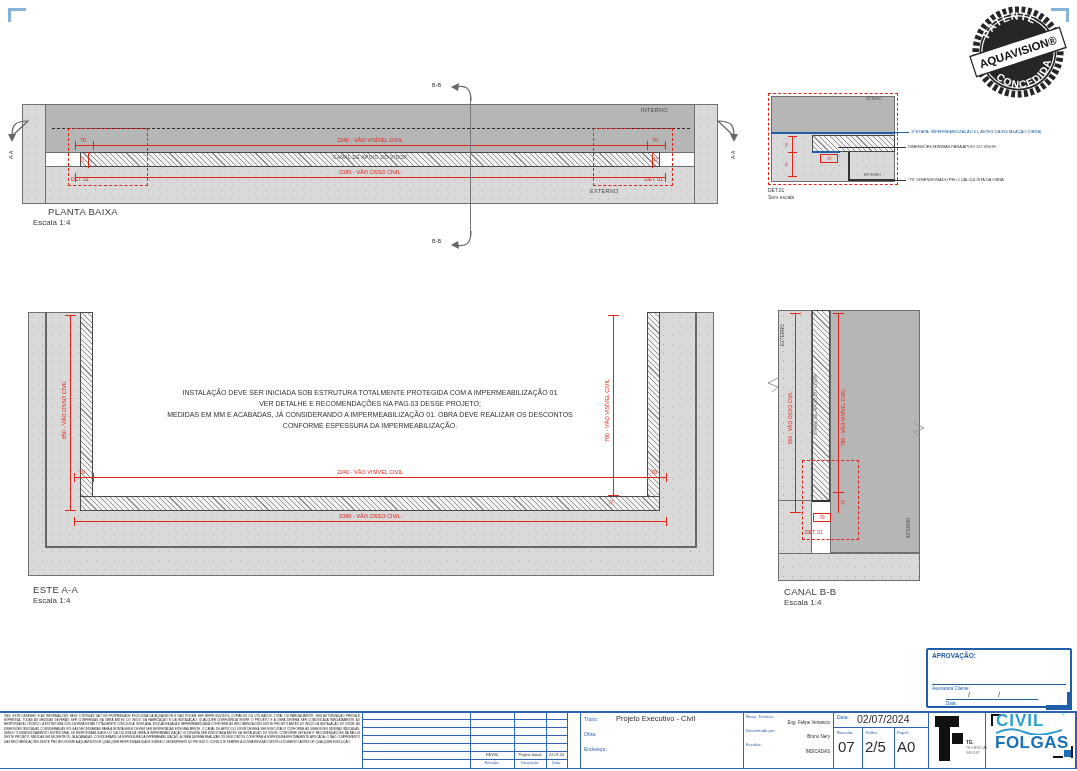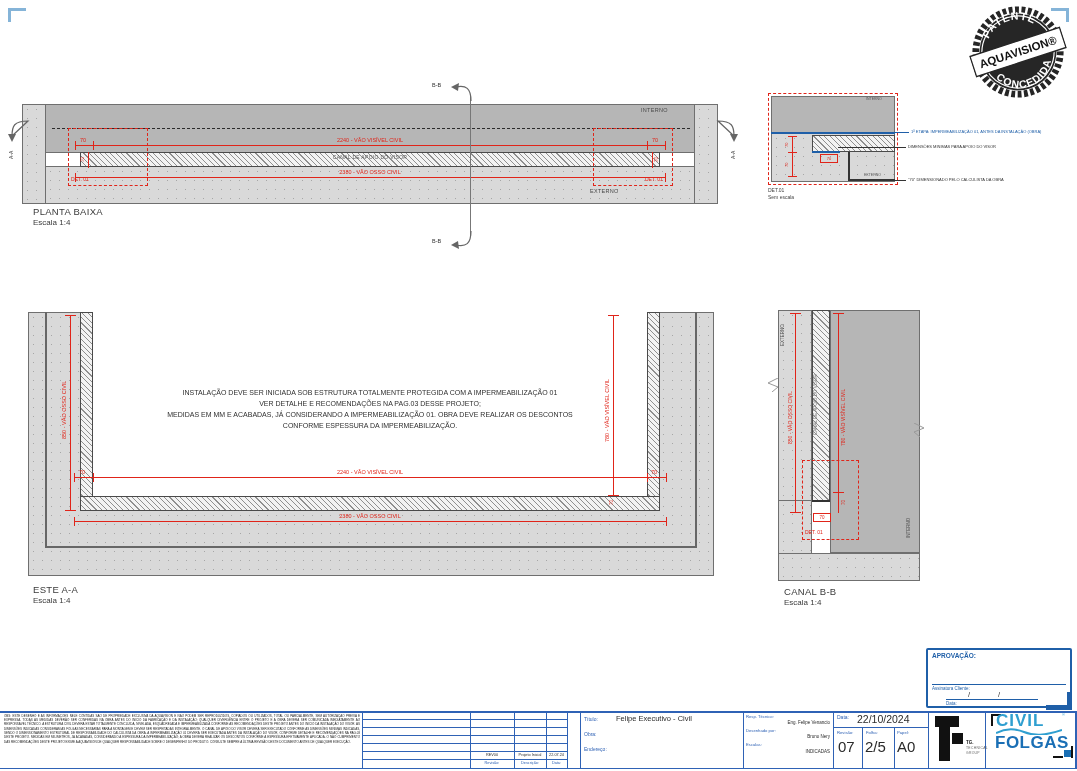--- a/index.html
+++ b/index.html
@@ -102,21 +102,21 @@
     <path d="M24,3 C10,3 8,8 8,18 Z" stroke="#666" stroke-width="1.2" fill="none"></path>
     <polygon points="8,24 4,16 12,16" fill="#666"></polygon>
   </svg>
   <div class="abs vt" style="left:8px;top:146px;height:18px;font-size:5px;color:#333">A-A</div>
   <svg class="abs" style="left:716px;top:118px;transform:scaleX(-1)" width="26" height="26">
     <path d="M24,3 C10,3 8,8 8,18 Z" stroke="#666" stroke-width="1.2" fill="none"></path>
     <polygon points="8,24 4,16 12,16" fill="#666"></polygon>
   </svg>
   <div class="abs vt" style="left:730px;top:146px;height:18px;font-size:5px;color:#333">A-A</div>
 
-  <div class="abs title-t" style="left:33px;top:206px">PLANTA BAIXA</div>
+  <div class="abs title-t" style="left:48px;top:206px">PLANTA BAIXA</div>
   <div class="abs scale-t" style="left:33px;top:218px">Escala 1:4</div>
 
   <div class="abs dash-red" style="left:768px;top:93px;width:130px;height:92px"></div>
   <div class="abs conc-d" style="left:771px;top:96px;width:124px;height:37px"></div>
   <div class="abs conc-l" style="left:771px;top:133px;width:124px;height:49px"></div>
   <div class="abs blu-l" style="left:771px;top:132px;width:124px;height:2px;background:#1f5fa8"></div>
   <div class="abs hatch" style="left:812px;top:135px;width:83px;height:17px"></div>
   <div class="abs" style="left:812px;top:151px;width:28px;height:2px;background:#1f5fa8"></div>
   <div class="abs bl" style="left:848px;top:152px;width:2px;height:28px"></div>
   <div class="abs bl" style="left:848px;top:179px;width:47px;height:1.5px"></div>
@@ -244,33 +244,33 @@
   <div class="abs tbl-lbl ctr" style="left:514px;top:761px;width:32px;font-size:3.8px">Descrição:</div>
   <div class="abs tbl-lbl ctr" style="left:546px;top:761px;width:21px;font-size:3.8px">Data:</div>
 
   <div class="abs blu-l" style="left:580px;top:712px;width:1px;height:56px"></div>
   <div class="abs blu-l" style="left:743px;top:712px;width:1px;height:56px"></div>
   <div class="abs blu-l" style="left:833px;top:712px;width:1px;height:56px"></div>
   <div class="abs blu-l" style="left:928px;top:712px;width:1px;height:56px"></div>
   <div class="abs blu-l" style="left:985px;top:712px;width:1px;height:56px"></div>
 
   <div class="abs tbl-lbl" style="left:584px;top:716px;font-size:5px">Título:</div>
-  <div class="abs tbl-val" style="left:616px;top:714px;font-size:7.5px">Felipe Executivo - Civil</div>
+  <div class="abs tbl-val" style="left:616px;top:714px;font-size:7.5px">Projeto Executivo - Civil</div>
   <div class="abs tbl-lbl" style="left:584px;top:731px;font-size:5px">Obra:</div>
   <div class="abs tbl-lbl" style="left:584px;top:746px;font-size:5px">Endereço:</div>
 
   <div class="abs tbl-lbl" style="left:746px;top:714px;font-size:4.2px">Resp. Técnico:</div>
   <div class="abs tbl-val" style="left:746px;top:720px;width:84px;text-align:right;font-size:4.5px">Eng. Felipe Venancio</div>
   <div class="abs tbl-lbl" style="left:746px;top:728px;font-size:4.2px">Desenhado por:</div>
   <div class="abs tbl-val" style="left:746px;top:734px;width:84px;text-align:right;font-size:4.5px">Bruno Nery</div>
   <div class="abs tbl-lbl" style="left:746px;top:742px;font-size:4.2px">Escalas:</div>
   <div class="abs tbl-val" style="left:746px;top:749px;width:84px;text-align:right;font-size:4.5px">INDICADAS</div>
 
   <div class="abs tbl-lbl" style="left:837px;top:714px;font-size:5px">Data:</div>
-  <div class="abs tbl-val" style="left:857px;top:712.5px;font-size:10.5px">22/10/2024</div>
+  <div class="abs tbl-val" style="left:857px;top:712.5px;font-size:10.5px">02/07/2024</div>
   <div class="abs blu-l" style="left:833px;top:727px;width:95px;height:1px"></div>
   <div class="abs blu-l" style="left:862px;top:727px;width:1px;height:41px"></div>
   <div class="abs blu-l" style="left:894px;top:727px;width:1px;height:41px"></div>
   <div class="abs tbl-lbl" style="left:837px;top:730px;font-size:4.2px">Revisão:</div>
   <div class="abs tbl-lbl" style="left:866px;top:730px;font-size:4.2px">Folha:</div>
   <div class="abs tbl-lbl" style="left:897px;top:730px;font-size:4.2px">Papel:</div>
   <div class="abs tbl-val" style="left:838px;top:738px;font-size:15px">07</div>
   <div class="abs tbl-val" style="left:865px;top:738px;font-size:15px">2/5</div>
   <div class="abs tbl-val" style="left:897px;top:738px;font-size:15px">A0</div>
 

